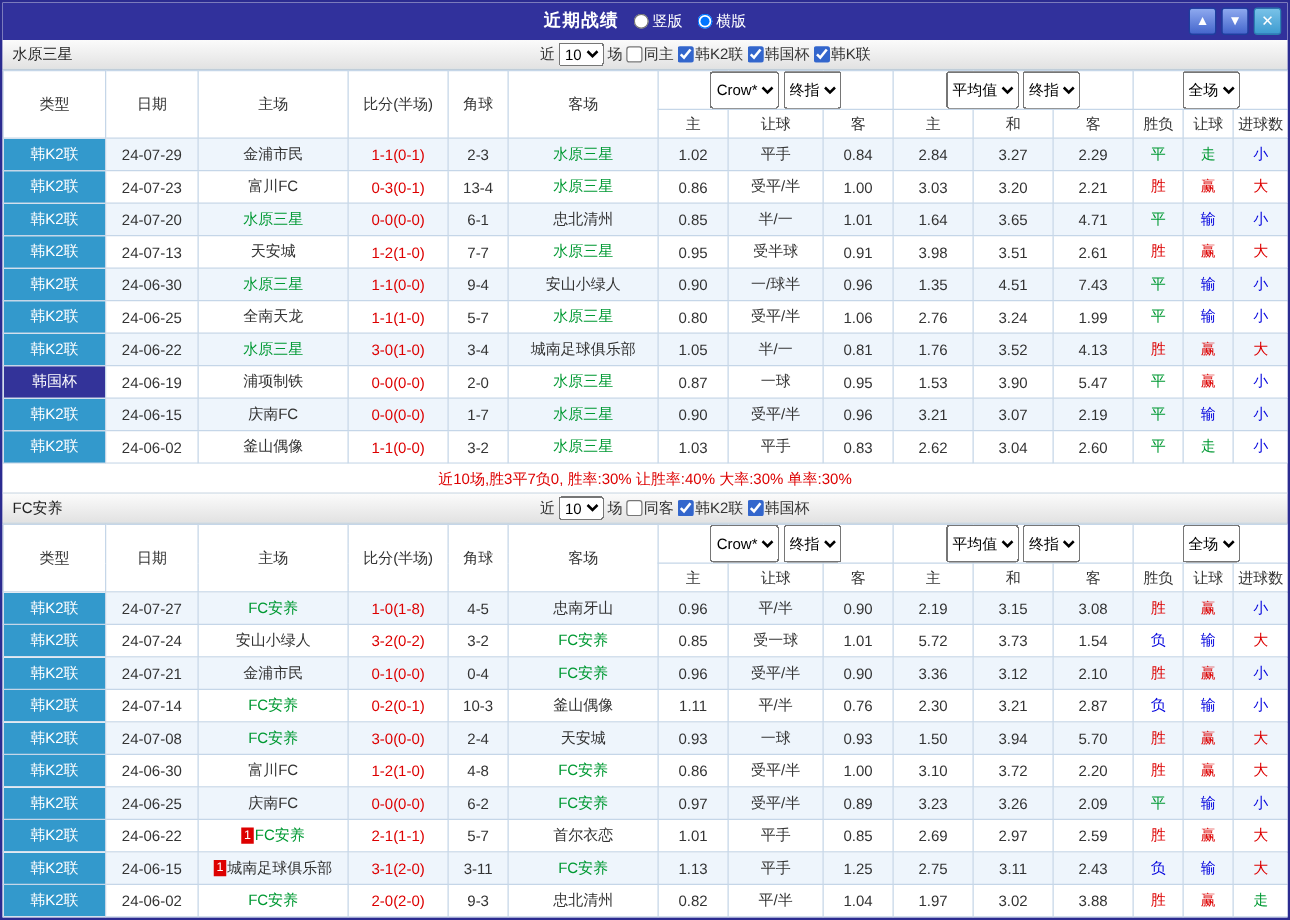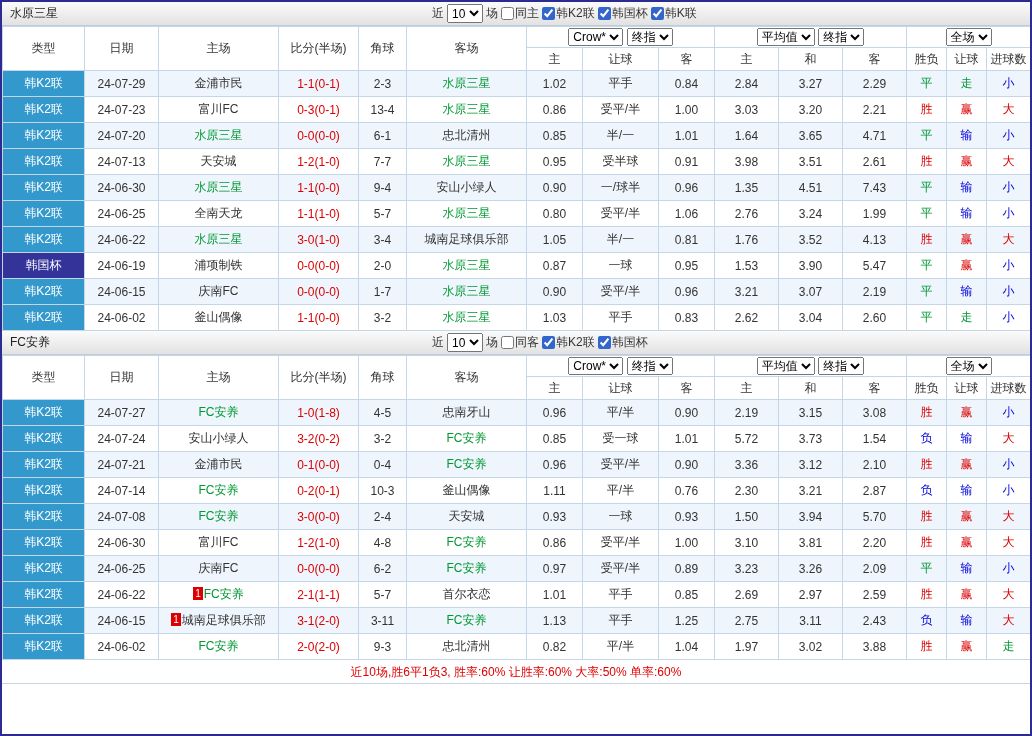--- a/index.html
+++ b/index.html
@@ -35,37 +35,55 @@
   .cb input { width: 13px; height: 13px; margin: 0; accent-color: #3366cc; }
   .league-filters { display: inline-flex; align-items: center; gap: 3px; }
 
   
   table { width: 1028px; border-collapse: collapse; table-layout: fixed; }
   th, td { border: 1px solid var(--border, #c5d6e8); text-align: center;
            overflow: hidden; white-space: nowrap; padding: 0 1px; }
   thead th { background: #fff; font-weight: normal; color: #333; }
   thead tr.sel-row th { height: 21px; }
   thead tr.lbl-row th { height: 23px; }
-  thead select { height: 18px; font-size: 12px; max-width: 46%; vertical-align: middle; }
+  thead select { height: 30px; font-size: 12px; max-width: 46%; vertical-align: middle; }
   thead th.single select { max-width: 80%; }
   tbody td { height: 26px; background: #fff; }
   tbody tr:nth-child(odd) td { background: var(--row-alt, #eef5fc); }
   td.type { background: var(--league-bg, #3399cc) !important; color: #fff; }
   td.type.cup { background: var(--cup-bg, #333399) !important; }
   td.score { color: var(--score-red, #dd0000); }
   .team-hl { color: var(--team-green, #009933); }
   .badge { display: inline-block; background: #dd0000; color: #fff; font-size: 10px;
            line-height: 13px; height: 13px; padding: 0 2px; margin-right: 1px; vertical-align: 1px; }
   .summary { height: 24px; line-height: 24px; text-align: center;
              color: var(--summary-red, #dd0000); background: #fff; border-bottom: 1px solid #c9d6e2; }
 </style>
 </head>
 <body>
 
 <div class="widget">
+  <div class="titlebar">
+    <div class="title-group">
+      <span class="main-title">近期战绩</span>
+      <label class="radio-label">
+        <input type="radio" name="layout" style="">
+        <span>竖版</span>
+      </label>
+      <label class="radio-label">
+        <input type="radio" name="layout" checked="" style="">
+        <span>横版</span>
+      </label>
+    </div>
+    <div class="win-buttons">
+      <div class="win-btn"><span>▲</span></div>
+      <div class="win-btn"><span>▼</span></div>
+      <div class="win-btn close"><span>✕</span></div>
+    </div>
+  </div>
   <div id="sections">
   <div class="section">
     <div class="section-bar">
       <span class="section-title">水原三星</span>
       <div class="controls">
         <span>近</span>
         <select><option>10</option></select>
         <span>场</span>
         <label class="cb">
           <input type="checkbox" style="">
@@ -303,20 +321,21 @@
               <td>0.83</td>
               <td>2.62</td>
               <td>3.04</td>
               <td>2.60</td>
               <td class="verdict" style="color: rgb(0, 153, 51);">平</td>
               <td class="verdict" style="color: rgb(0, 153, 51);">走</td>
               <td class="verdict" style="color: rgb(0, 0, 221);">小</td>
             </tr>
           </tbody>
     </table>
+    <div class="summary">近10场,胜3平7负0, 胜率:30% 让胜率:40% 大率:30% 单率:30%</div>
   </div>
 
   <div class="section">
     <div class="section-bar">
       <span class="section-title">FC安养</span>
       <div class="controls">
         <span>近</span>
         <select><option>10</option></select>
         <span>场</span>
         <label class="cb">
@@ -475,21 +494,21 @@
               <td class="type">韩K2联</td>
               <td class="date">24-06-30</td>
               <td><span>富川FC</span></td>
               <td class="score">1-2(1-0)</td>
               <td>4-8</td>
               <td><span class="team-hl">FC安养</span></td>
               <td>0.86</td>
               <td>受平/半</td>
               <td>1.00</td>
               <td>3.10</td>
-              <td>3.81</td>
+              <td>3.72</td>
               <td>2.20</td>
               <td class="verdict" style="color: rgb(221, 0, 0);">胜</td>
               <td class="verdict" style="color: rgb(221, 0, 0);">赢</td>
               <td class="verdict" style="color: rgb(221, 0, 0);">大</td>
             </tr>
             <tr>
               <td class="type">韩K2联</td>
               <td class="date">24-06-25</td>
               <td><span>庆南FC</span></td>
               <td class="score">0-0(0-0)</td>

